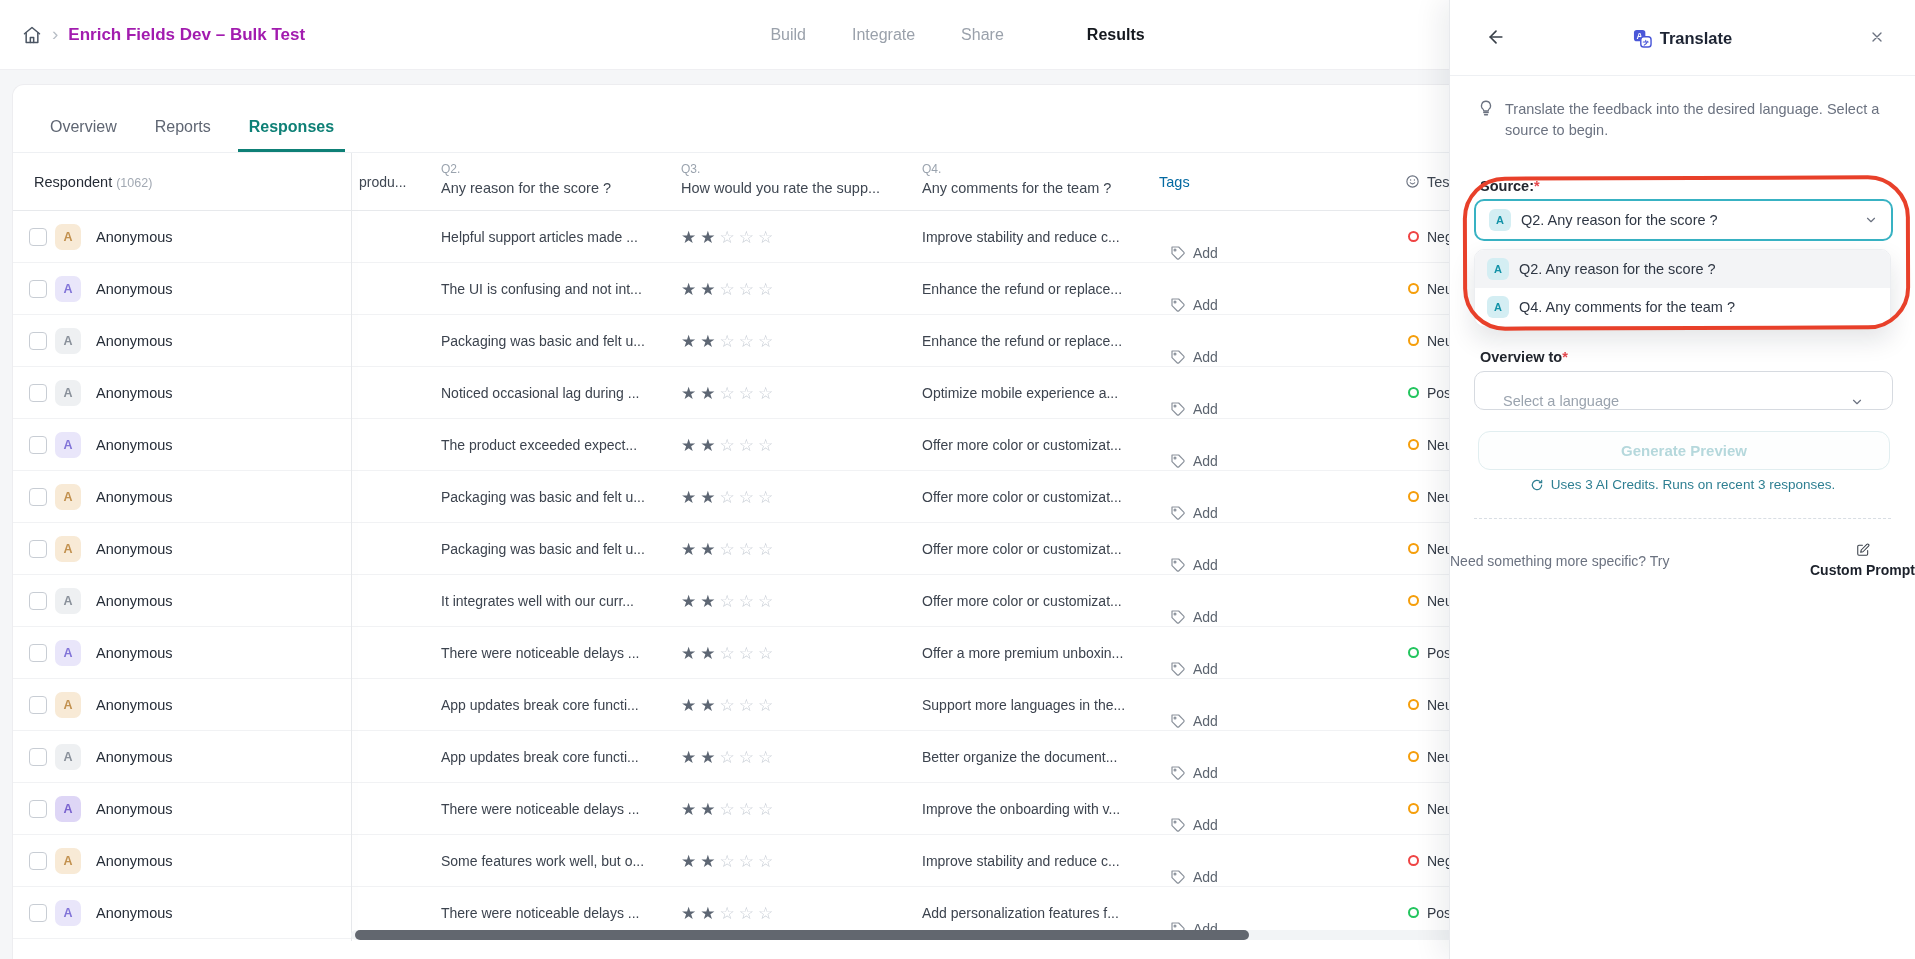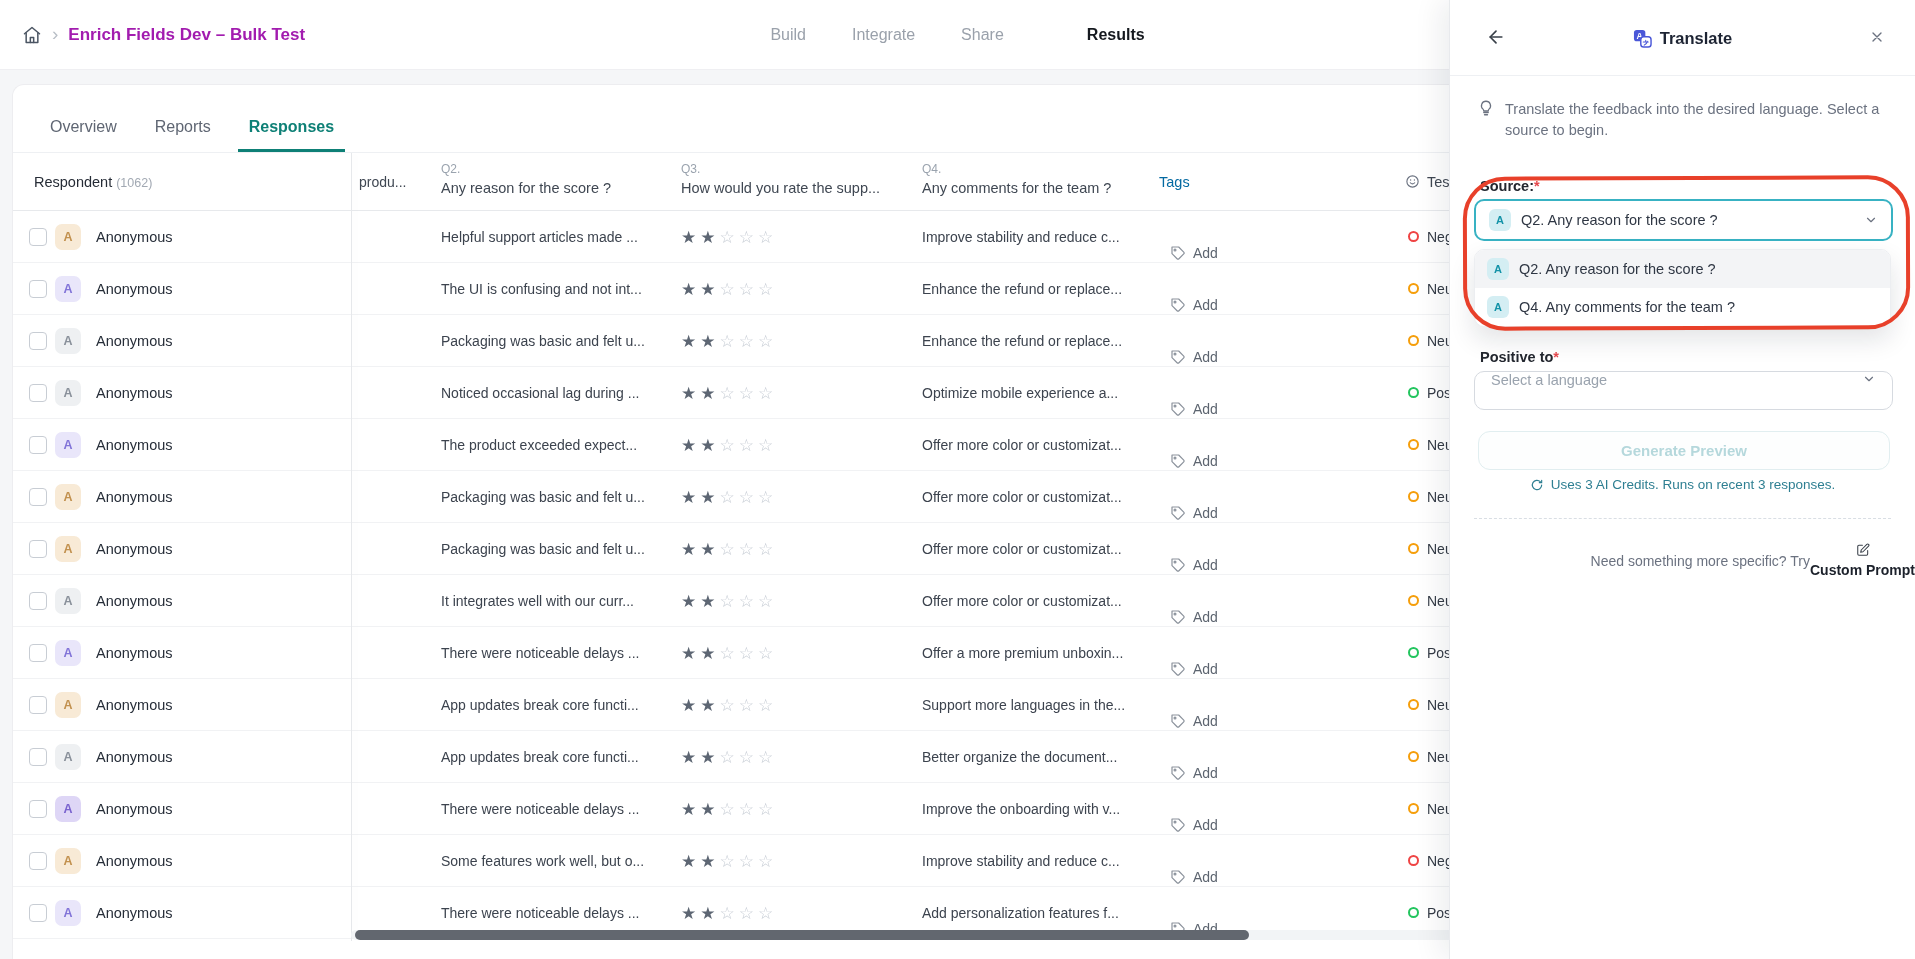--- a/index.html
+++ b/index.html
@@ -79,29 +79,29 @@
   .dropdown { position:absolute; left:24px; top:249px; width:417px; background:#fff; border:1px solid #eceef1; border-radius:10px;
               box-shadow:0 12px 26px rgba(16,24,40,.12); overflow:hidden; z-index:11; }
   .option { height:38px; display:flex; align-items:center; gap:10px; padding:0 12px; font-size:14.5px; color:#2f3744; cursor:pointer; }
   .option.selected { background:#f3f4f6; }
 
   .red-annot { position:absolute; left:13px; top:176px; width:447px; height:154px; border:4px solid var(--annotation);
                border-radius:42px; pointer-events:none; z-index:13; transform:rotate(-.2deg); }
 
   .tto-label { top:349px; }
   .tto-select { position:absolute; left:24px; top:371px; width:419px; height:39px; border:1px solid #d6dae0; border-radius:10px;
-                background:#fff; display:flex; align-items:flex-start; padding:0 16px; cursor:pointer; }
+                background:#fff; display:flex; align-items:flex-end; padding:0 28px; cursor:pointer; }
   .placeholder { font-size:14.5px; color:#9aa3ae; flex:1; }
 
   .gen-btn { position:absolute; left:28px; top:431px; width:412px; height:39px; border:1px solid #e1eef0; border-radius:12px;
              background:#fdfefe; color:#b5d8dc; font-size:15px; font-weight:600; display:flex; align-items:center; justify-content:center; }
   .credits { position:absolute; left:0; right:0; top:477px; display:flex; align-items:center; justify-content:center; gap:7px;
              font-size:13.5px; color:#2e7f92; }
   .dash { position:absolute; left:24px; right:24px; top:518px; border-top:1px dashed #d9dee4; }
-  .footer-row { position:absolute; left:0; right:0; top:543px; display:flex; align-items:center; justify-content:flex-end; gap:0;
+  .footer-row { position:absolute; left:0; right:0; top:543px; display:flex; align-items:center; justify-content:space-between; gap:0;
                 font-size:14px; color:#6b7280; }
   .custom-prompt { display:flex; align-items:center; gap:5px; color:#1c212b; font-weight:600; cursor:pointer;flex-direction:column; }
   svg { display:block; }
 </style>
 </head>
 <body>
 
 <div class="app">
 
   <header class="topbar">
@@ -630,21 +630,21 @@
 
         <div class="option">
           <span class="badge-a">A</span>
           <span>Q4. Any comments for the team ?</span>
         </div>
       </div>
 
     <div class="red-annot"></div>
 
     <span class="fld-label tto-label">
-      <span>Positive to</span><span class="req">*</span>
+      <span>Overview to</span><span class="req">*</span>
     </span>
 
     <div class="tto-select">
       <span class="placeholder">Select a language</span>
       <span>
         <svg width="14" height="14" viewBox="0 0 24 24" fill="none" stroke="#6b7280" stroke-width="2" stroke-linecap="round" stroke-linejoin="round">
             <path d="M6 9l6 6 6-6"></path>
           </svg>
       </span>
     </div>

